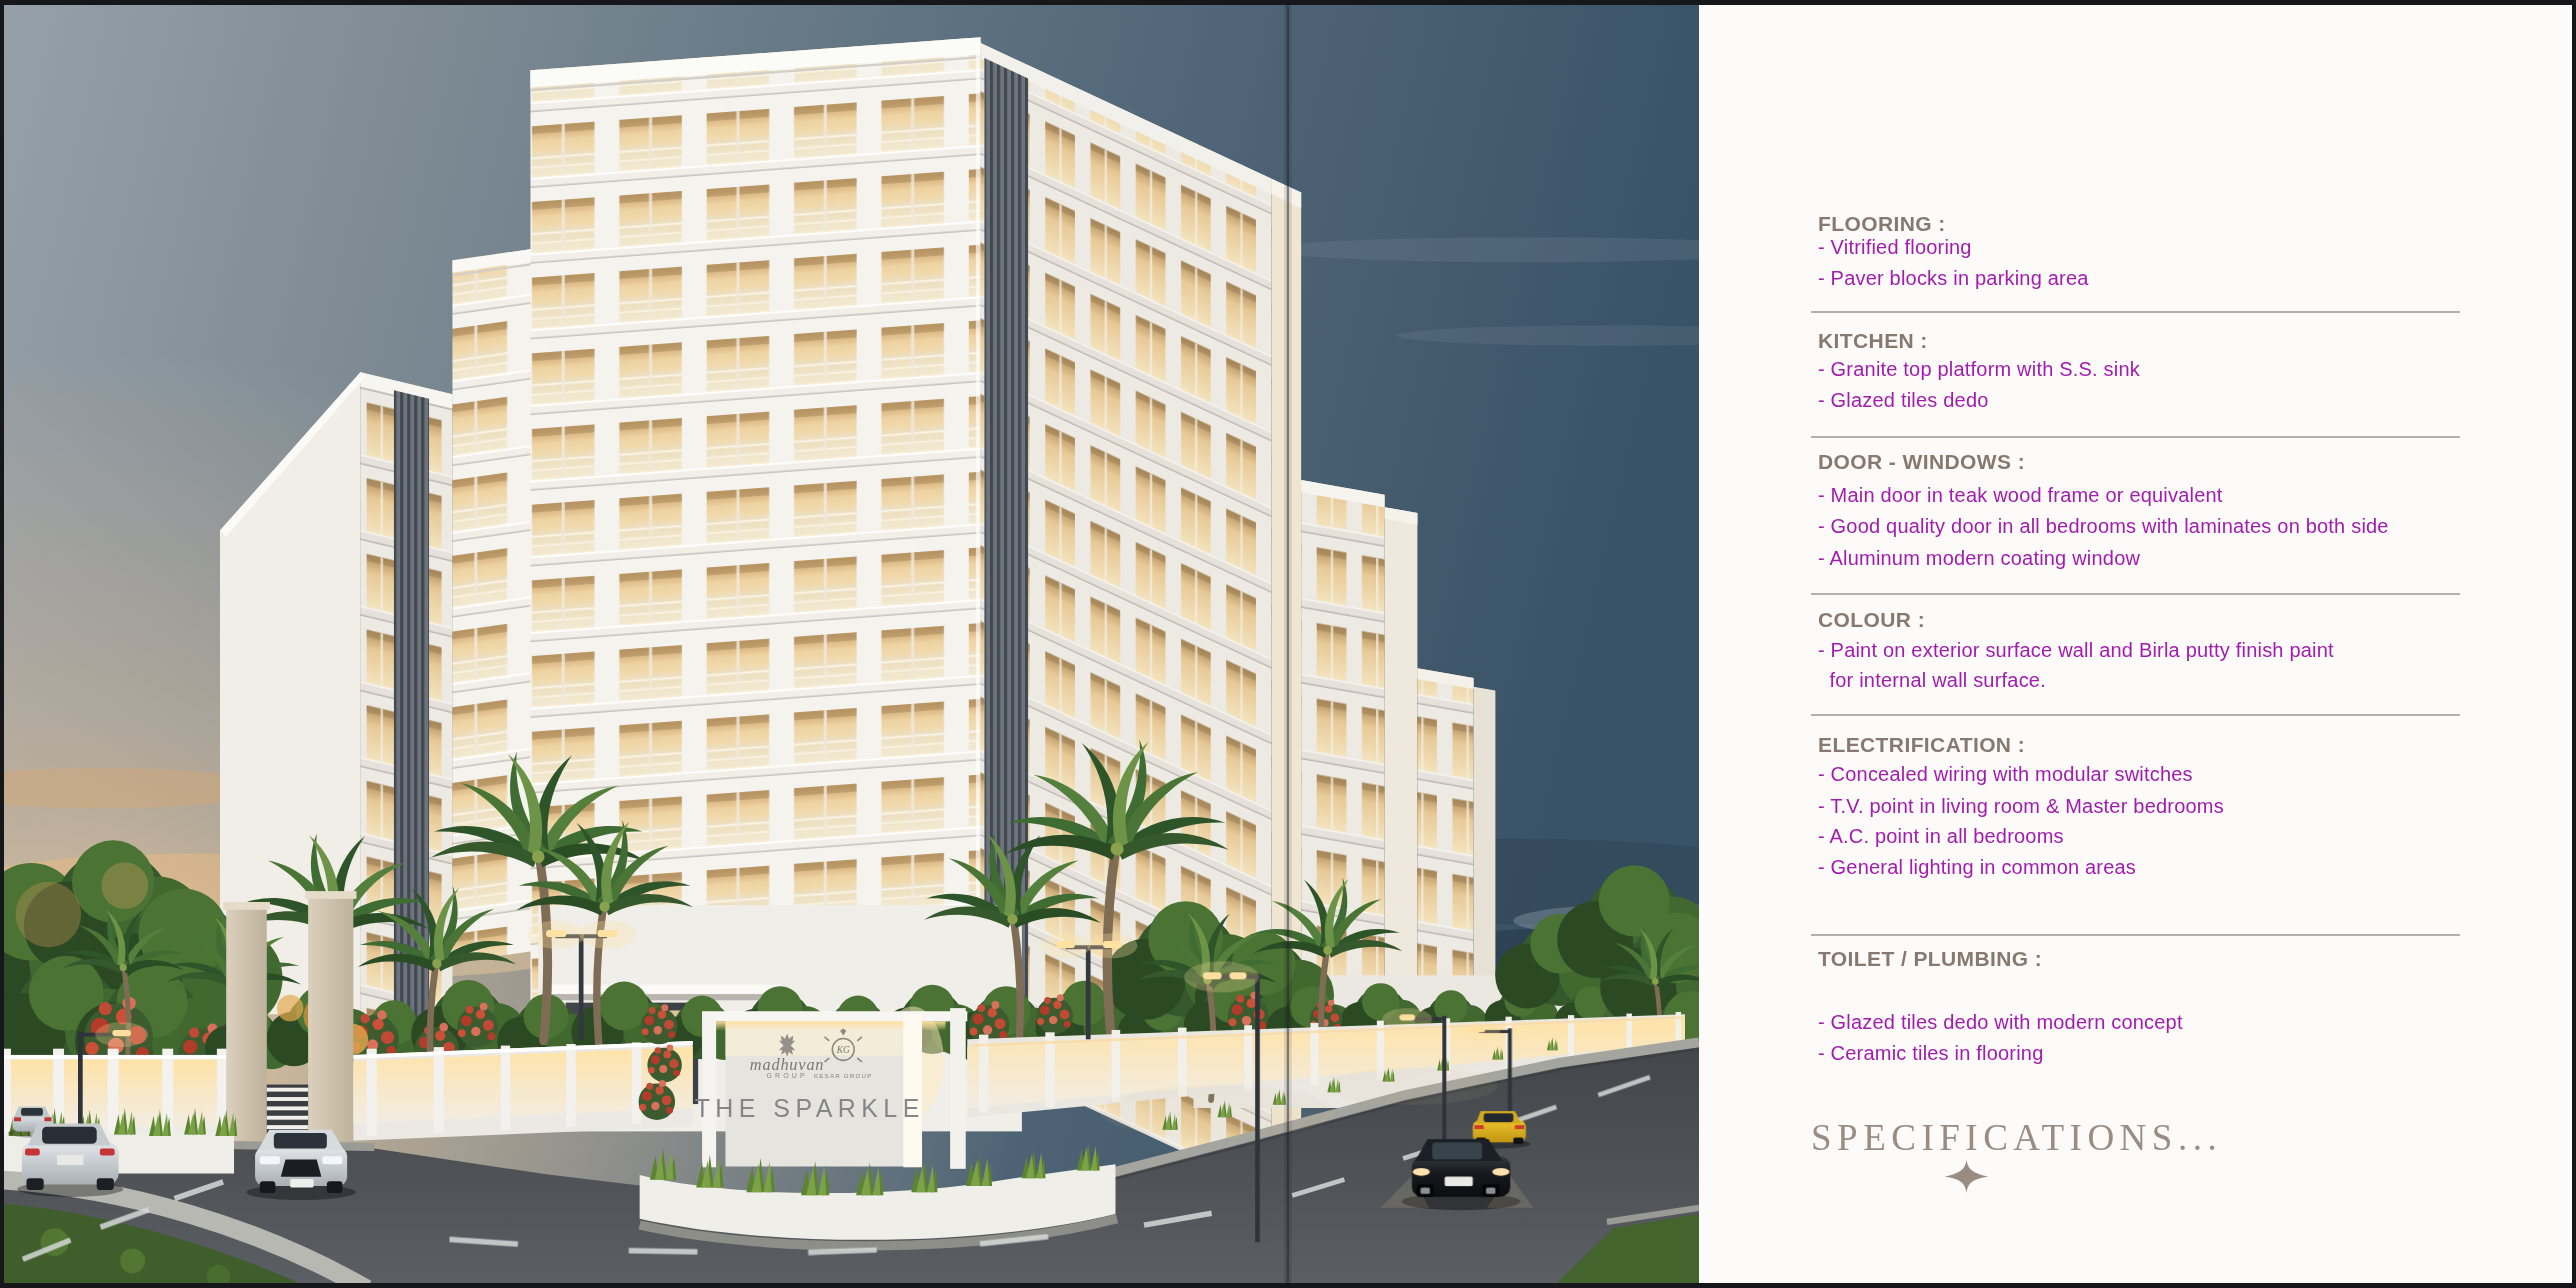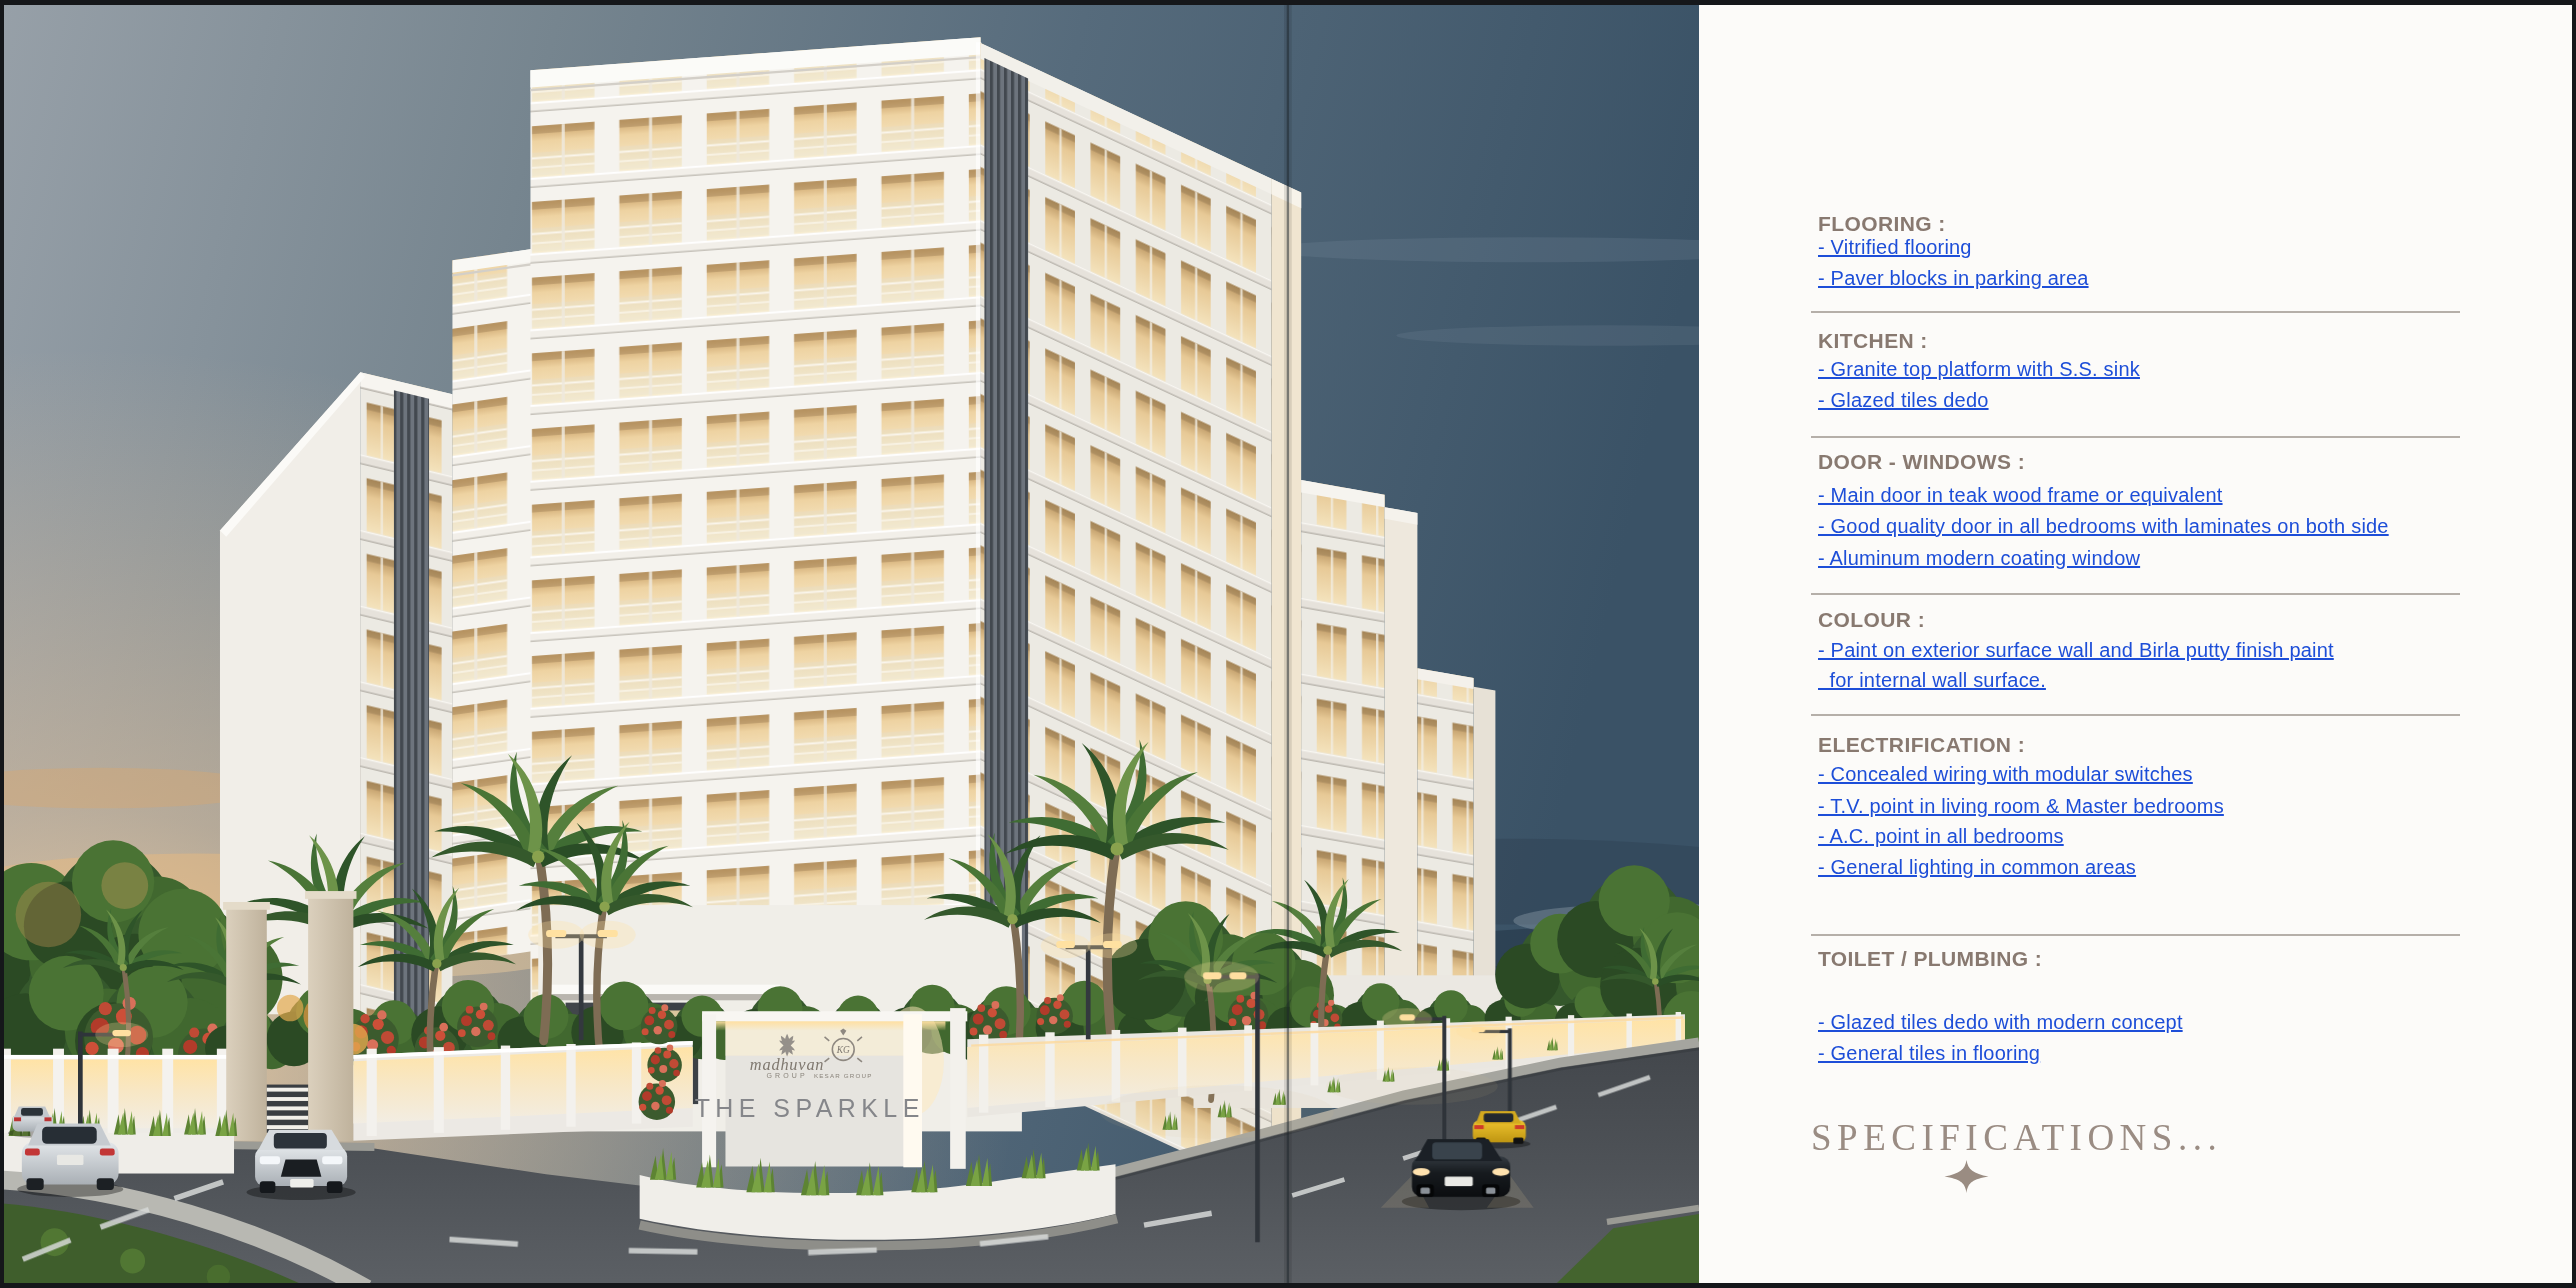--- a/index.html
+++ b/index.html
@@ -3,21 +3,21 @@
 <meta charset="utf-8">
 <style>
   html,body{margin:0;padding:0;background:#101214;}
   #canvas{position:relative;width:2576px;height:1289px;background:#0f1113;overflow:hidden;
           font-family:"Liberation Sans",sans-serif;}
   .photo{position:absolute;left:0;top:0;width:1699px;height:1289px;}
   .panel{position:absolute;left:1699px;top:0;width:1053px;height:1289px;background:#fcfbf9;}
   .spec-head{position:absolute;left:119px;width:671px;font:700 21px/26.5px "Liberation Sans",sans-serif;
              color:#887970;letter-spacing:0.4px;}
   .spec-item{position:absolute;left:119px;width:687px;font:400 20px/26.5px "Liberation Sans",sans-serif;
-             color:#1d4ed8;letter-spacing:0.2px;white-space:pre;text-decoration:underline;}
+             color:#a21caf;letter-spacing:0.2px;white-space:pre;}
   .divider{position:absolute;left:112px;width:649px;height:1.6px;background:#b5afa9;}
   .spec-title{position:absolute;left:112px;top:1117px;font:400 37px/41px "Liberation Serif",serif;
               color:#9a8c83;letter-spacing:5.5px;white-space:pre;}
   .star-wrap{position:absolute;left:1941px;top:1160px;width:51px;height:33px;}
   .frame{position:absolute;background:#15171a;z-index:50;}
   .frame.top{left:0;top:0;width:2576px;height:4.7px;}
   .frame.bottom{left:0;top:1283px;width:2576px;height:6.2px;}
   .frame.left{left:0;top:0;width:3.9px;height:1289px;}
   .frame.right{left:2572px;top:0;width:3.9px;height:1289px;}
 </style>
@@ -576,21 +576,21 @@
 
     <div class="spec-head" style="top:732px">ELECTRIFICATION :</div>
     <div class="spec-item" style="top:761px">- Concealed wiring with modular switches</div>
     <div class="spec-item" style="top:793px">- T.V. point in living room &amp; Master bedrooms</div>
     <div class="spec-item" style="top:823px">- A.C. point in all bedrooms</div>
     <div class="spec-item" style="top:854px">- General lighting in common areas</div>
     <div class="divider" style="top:934px"></div>
 
     <div class="spec-head" style="top:946px">TOILET / PLUMBING :</div>
     <div class="spec-item" style="top:1009px">- Glazed tiles dedo with modern concept</div>
-    <div class="spec-item" style="top:1040px">- General tiles in flooring</div>
+    <div class="spec-item" style="top:1040px">- Ceramic tiles in flooring</div>
 
     <div class="spec-title">SPECIFICATIONS...</div>
   </div>
 
   <div class="star-wrap">
     <svg width="51" height="33" viewBox="0 0 64 48" xmlns="http://www.w3.org/2000/svg">
       <path d="M32,0 C34,14 42,20 64,24 C42,28 34,32 32,48 C30,32 22,28 0,24 C22,20 30,14 32,0 Z" fill="#9a8c82"></path>
     </svg>
   </div>
 

